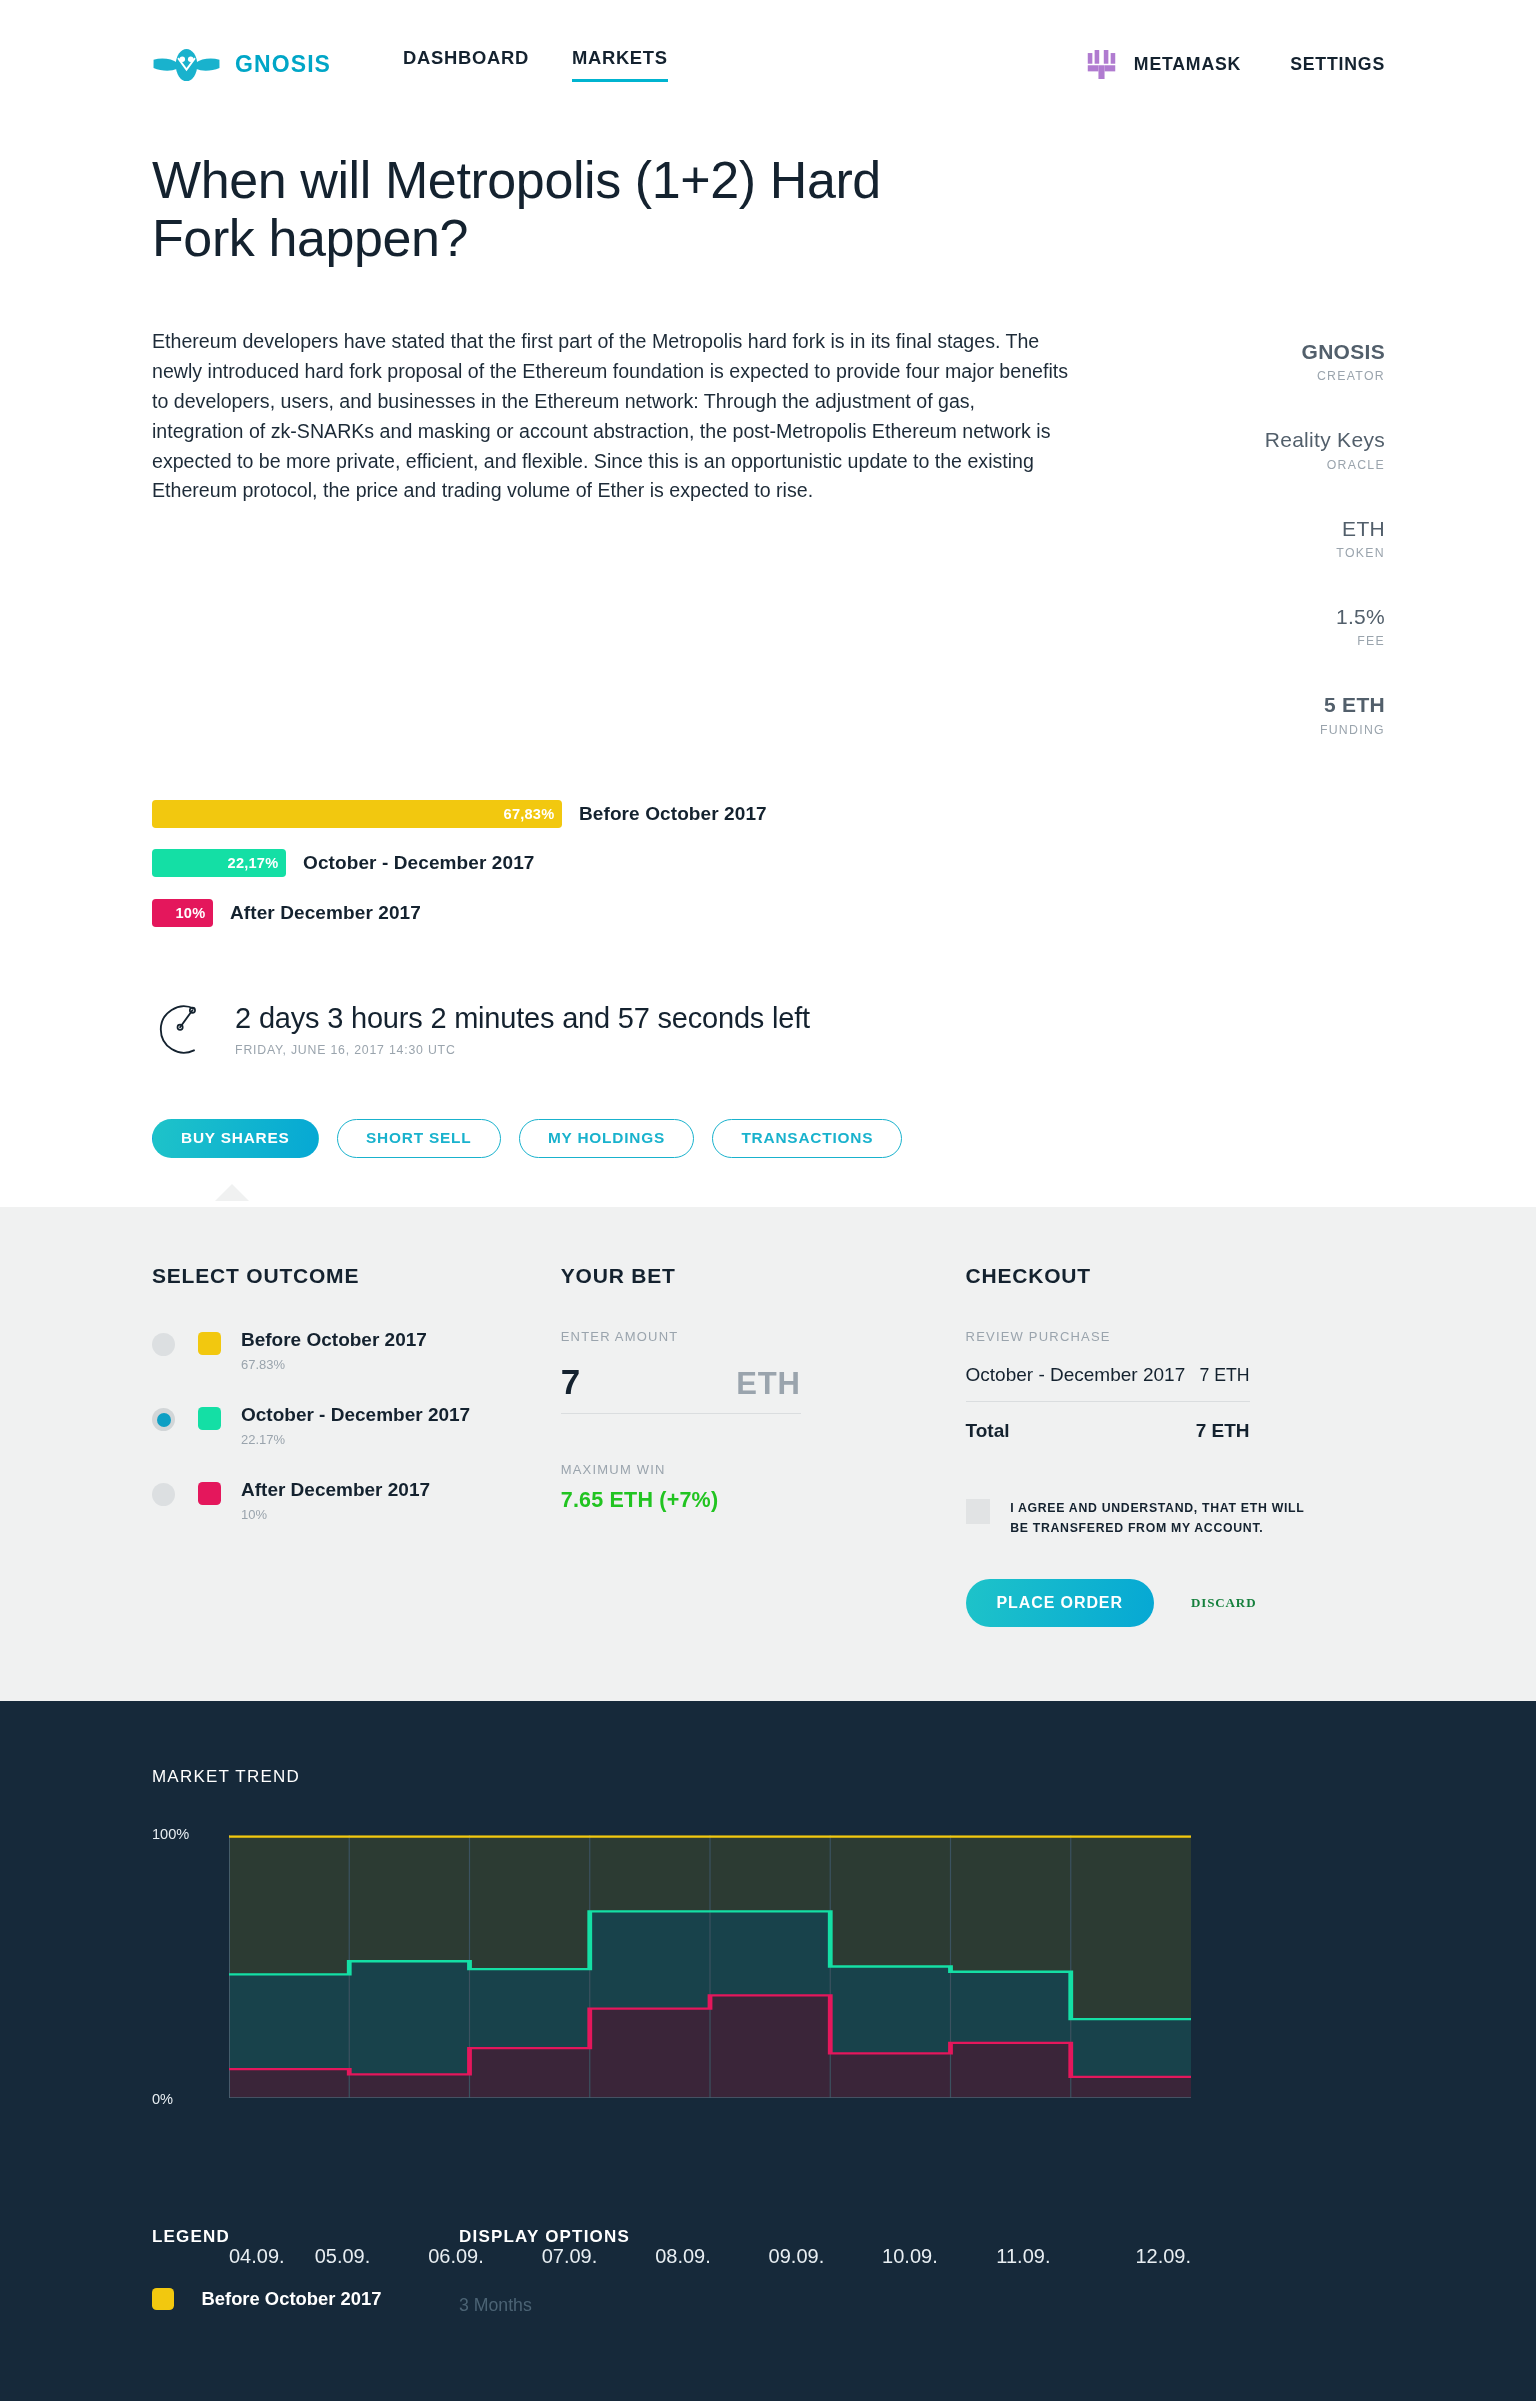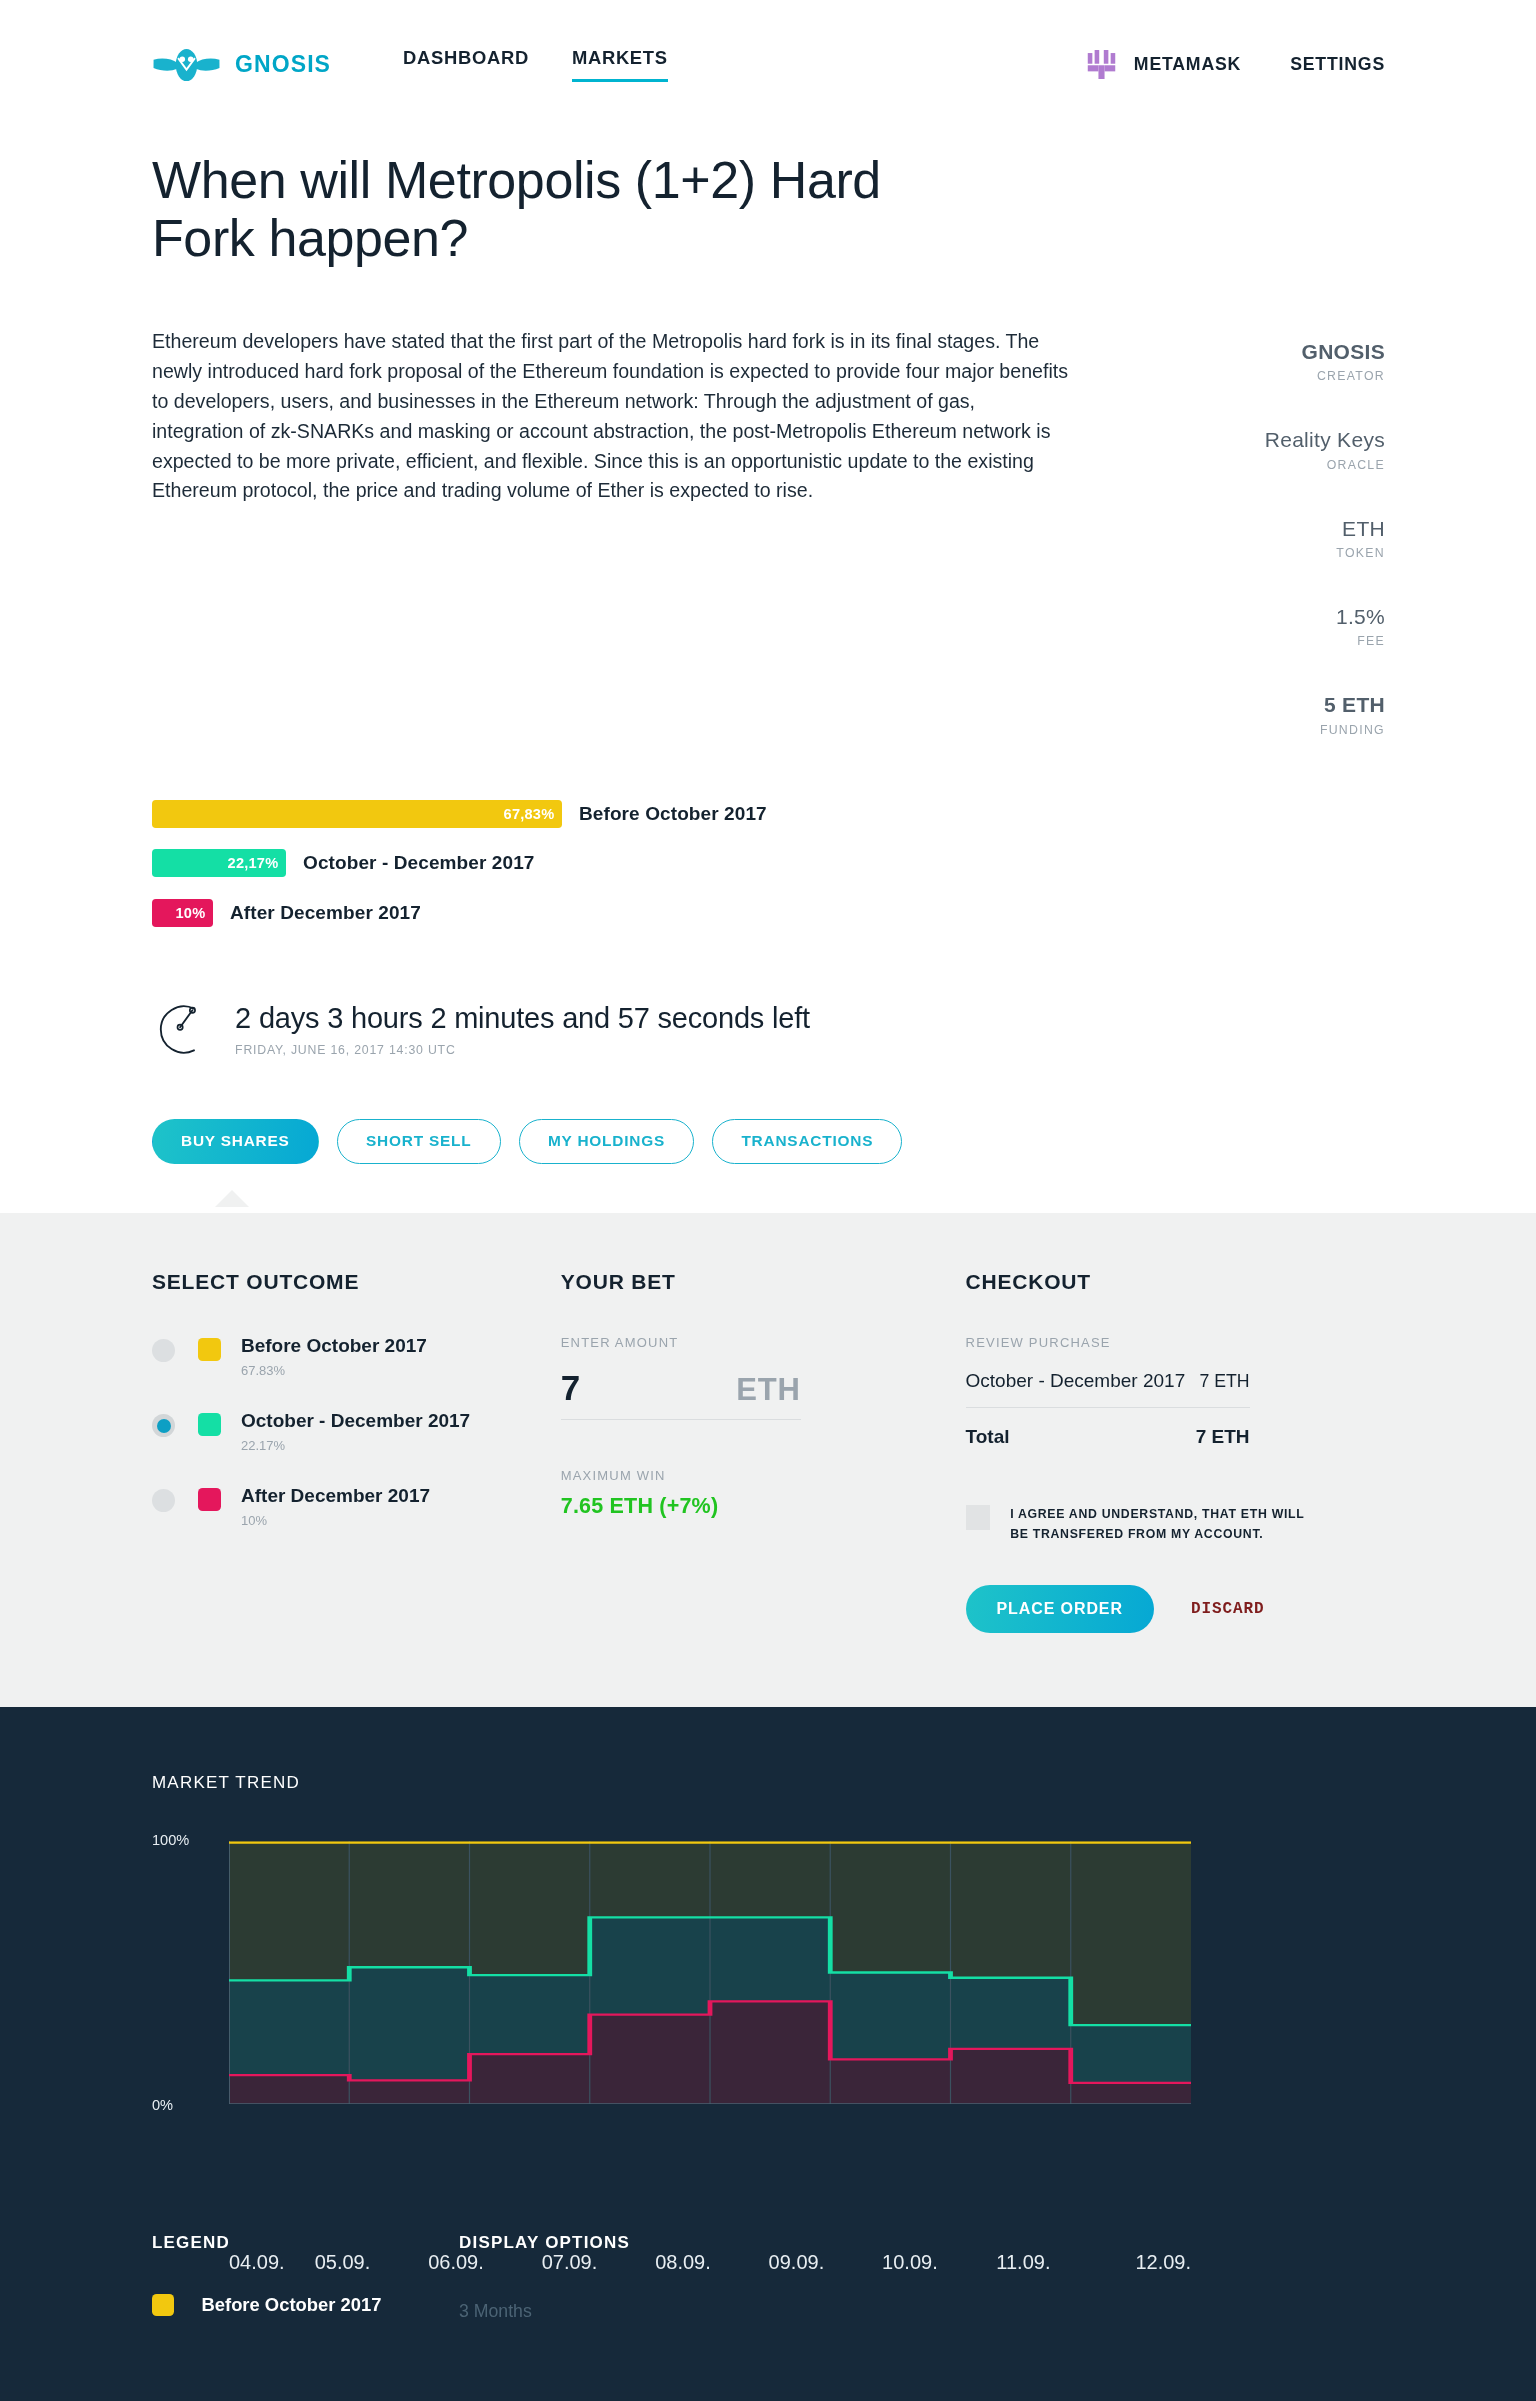--- a/index.html
+++ b/index.html
@@ -77,21 +77,21 @@
   
   .countdown { display: flex; align-items: center; margin-top: 74px; }
   .clock-icon { width: 57px; height: 57px; margin-left: 4.6px; }
   .cd-text { margin-left: 21.5px; }
   .cd-main { font-size: 29px; font-weight: 300; color: #14222f; letter-spacing: -0.2px; }
   .cd-sub { font-size: 12.3px; letter-spacing: 0.8px; color: #9aa4ad; margin-top: 7.7px; }
 
   
   .tabs { display: flex; gap: 18.4px; margin-top: 61px; position: relative; }
   .tab {
-    height: 45px; padding: 0 28px; border-radius: 24.6px;
+    height: 39px; padding: 0 28px; border-radius: 24.6px;
     display: flex; align-items: center; justify-content: center;
     font-size: 15.4px; font-weight: 700; letter-spacing: 0.8px;
     cursor: pointer; border: 1.5px solid #19b2cd; background: #fff; color: #19b2cd;
   }
   .tab.active {
     background: linear-gradient(100deg, #1ec3c9 0%, #06a8d4 100%);
     color: #fff; border-color: transparent;
   }
   .tab-caret {
     position: absolute; left: 63px; bottom: -43px;
@@ -162,22 +162,22 @@
   }
   .actions { display: flex; align-items: center; margin-top: 40px; }
   .btn-primary {
     height: 48px; padding: 0 31px; border-radius: 26px; border: none;
     background: linear-gradient(100deg, #1ec3c9 0%, #06a8d4 100%);
     color: #fff; font-size: 16px; font-weight: 700; letter-spacing: 0.9px;
     cursor: pointer; font-family: inherit;
   }
   .btn-link {
     margin-left: 37px; background: none; border: none; cursor: pointer;
-    color: #7f1d1d; font-size: 16px; font-weight: 700; letter-spacing: 0.9px;
-    font-family: Liberation Mono, monospace;
+    color: #15803d; font-size: 13px; font-weight: 700; letter-spacing: 0.9px;
+    font-family: Liberation Serif, serif;
   }
 
   
   .dark { background: #16293a; padding: 66px 152px 277px 152px; }
   .dark-head {
     font-size: 17px; font-weight: 400; letter-spacing: 1.2px; color: #ffffff;
   }
   .chart-area { position: relative; margin-top: 48px; height: 263px; }
   .ylabel {
     position: absolute; left: 0; font-size: 14.6px; color: #e8eef2; font-weight: 400;

